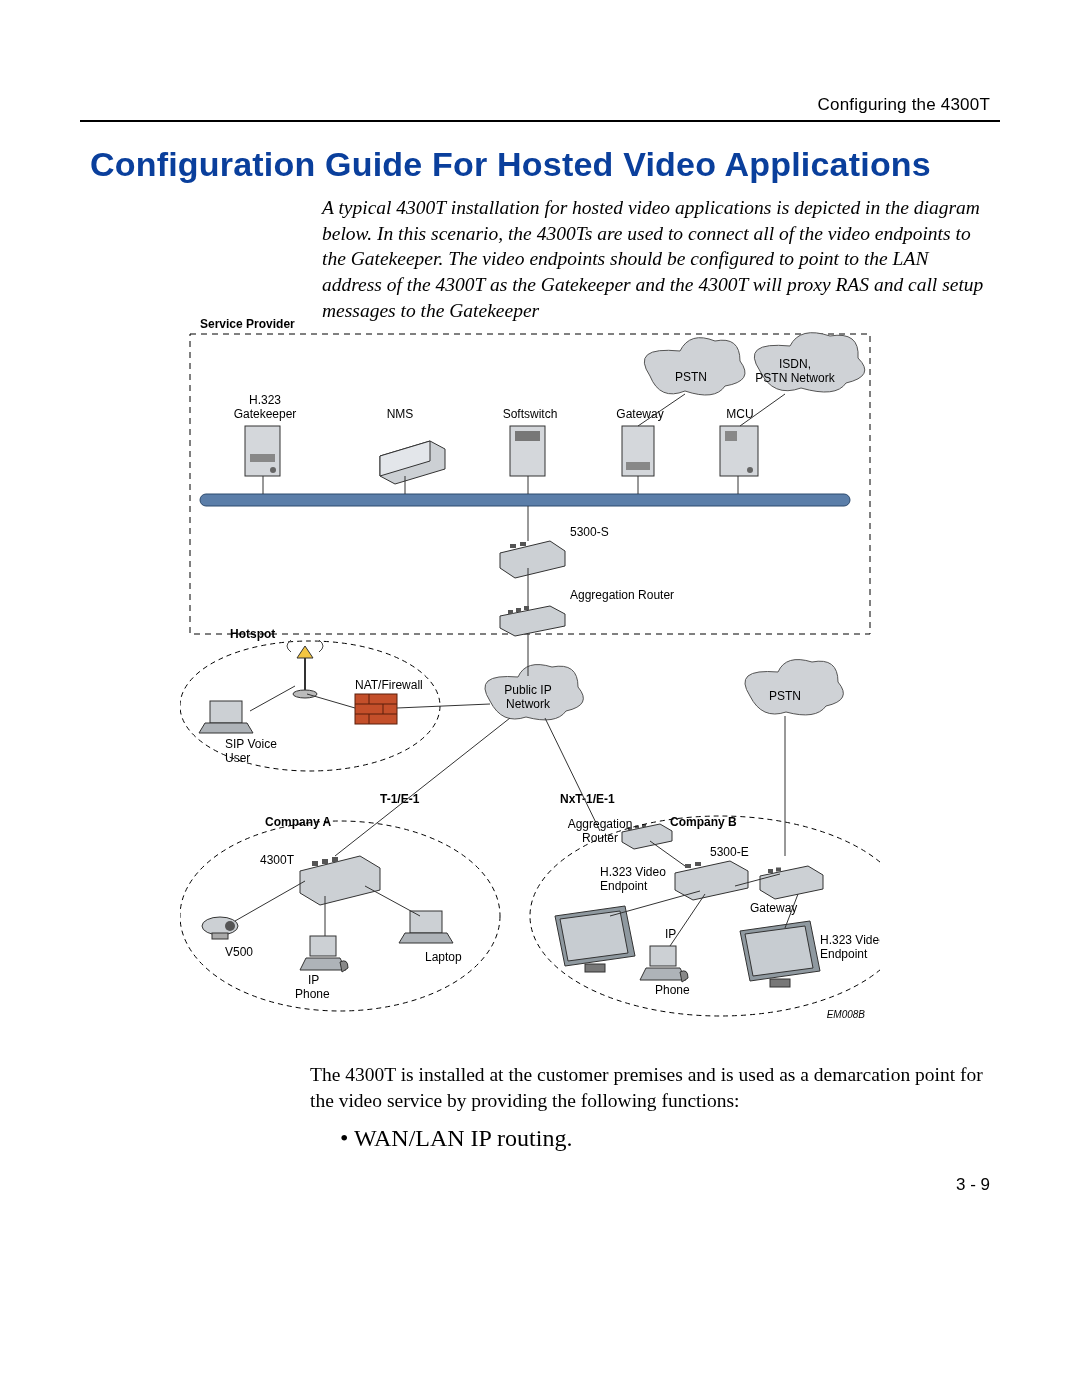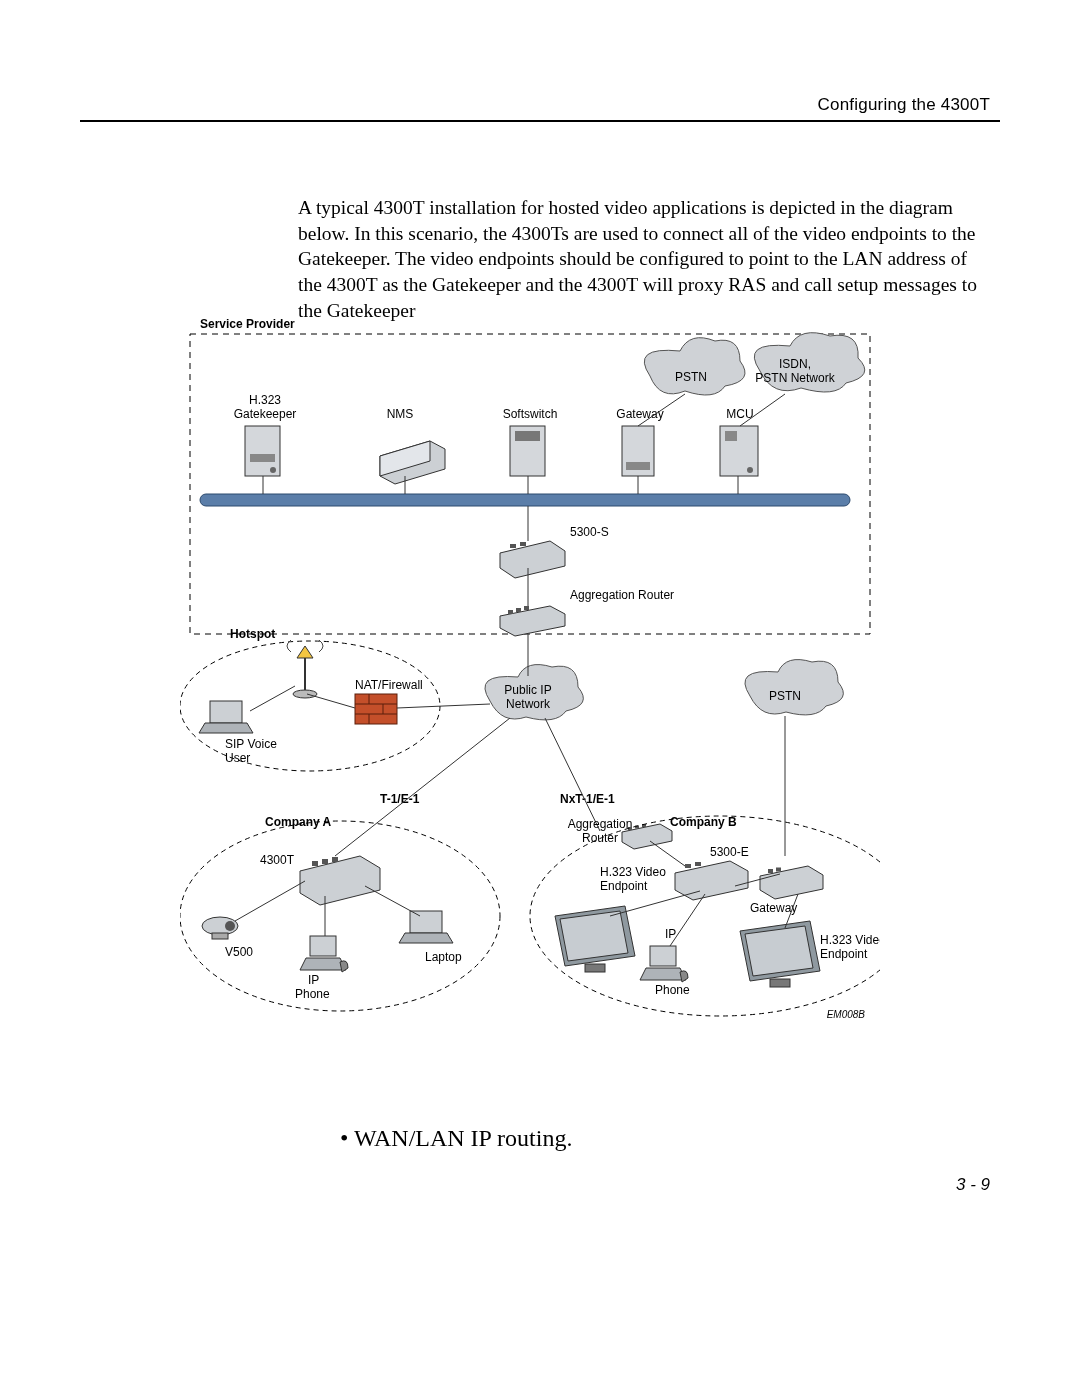--- a/index.html
+++ b/index.html
@@ -36,25 +36,26 @@
     left: 90px;
     top: 145px;
     font-family: Arial, Helvetica, sans-serif;
     font-weight: 600;
     font-size: 34px;
     color: #0a3f9c;
     letter-spacing: 0.2px;
   }
   .para1 {
     position: absolute;
-    left: 298px;
+    left: 322px;
     right: 90px;
     top: 195px;
     font-size: 19.5px;
     line-height: 1.32;
+    font-style: italic;
   }
   .diagram-frame {
     position: absolute;
     left: 180px;
     top: 316px;
     width: 700px;
     height: 710px;
   }
   .para2 {
     position: absolute;
@@ -72,37 +73,37 @@
   }
   .bullet::before {
     content: "• ";
   }
   .pagenum {
     position: absolute;
     right: 90px;
     top: 1175px;
     font-family: Arial, Helvetica, sans-serif;
     font-size: 17px;
-    font-style: italic;
   }
   
   svg text {
     font-family: Arial, Helvetica, sans-serif;
     font-size: 12px;
     fill: #000;
   }
   svg text.bold { font-weight: bold; }
   svg text.italic { font-style: italic; font-size: 10px; }
 </style>
 </head>
 <body>
 
 <div class="page">
   <div class="header-text">Configuring the 4300T</div>
   <div class="rule"></div>
+  <div class="title">Configuration Guide For Hosted Video Applications</div>
   <div class="para1">A typical 4300T installation for hosted video applications is depicted in the diagram below. In this scenario, the 4300Ts are used to connect all of the video endpoints to the Gatekeeper.  The video endpoints should be configured to point to the LAN address of the 4300T as the Gatekeeper and the 4300T will proxy RAS and call setup messages to the Gatekeeper</div>
 
   <div class="diagram-frame">
     <svg viewBox="0 0 700 710" width="700" height="710">
 
       <text x="20" y="12" class="bold">Service Provider</text>
       <rect x="10" y="18" width="680" height="300" fill="none" stroke="#000" stroke-dasharray="6,5"></rect>
 
       <g>
         <path d="M470 60 q-20 -30 30 -25 q10 -20 35 -10 q25 -5 25 20 q15 20 -15 25 q-10 15 -40 5 q-25 10 -35 -15 z" fill="#cfd2d6" stroke="#555"></path>
@@ -311,15 +312,16 @@
 
       <line x1="520" y1="575" x2="430" y2="600" stroke="#333"></line>
       <line x1="525" y1="578" x2="490" y2="630" stroke="#333"></line>
       <line x1="555" y1="570" x2="600" y2="558" stroke="#333"></line>
       <line x1="618" y1="578" x2="605" y2="612" stroke="#333"></line>
 
       <text x="685" y="702" text-anchor="end" class="italic">EM008B</text>
     </svg>
   </div>
 
+  <div class="para2">The 4300T is installed at the customer premises and is used as a demarcation point for the video service by providing the following functions:</div>
   <div class="bullet">WAN/LAN IP routing.</div>
   <div class="pagenum">3 - 9</div>
 </div>
 
 </body></html>

